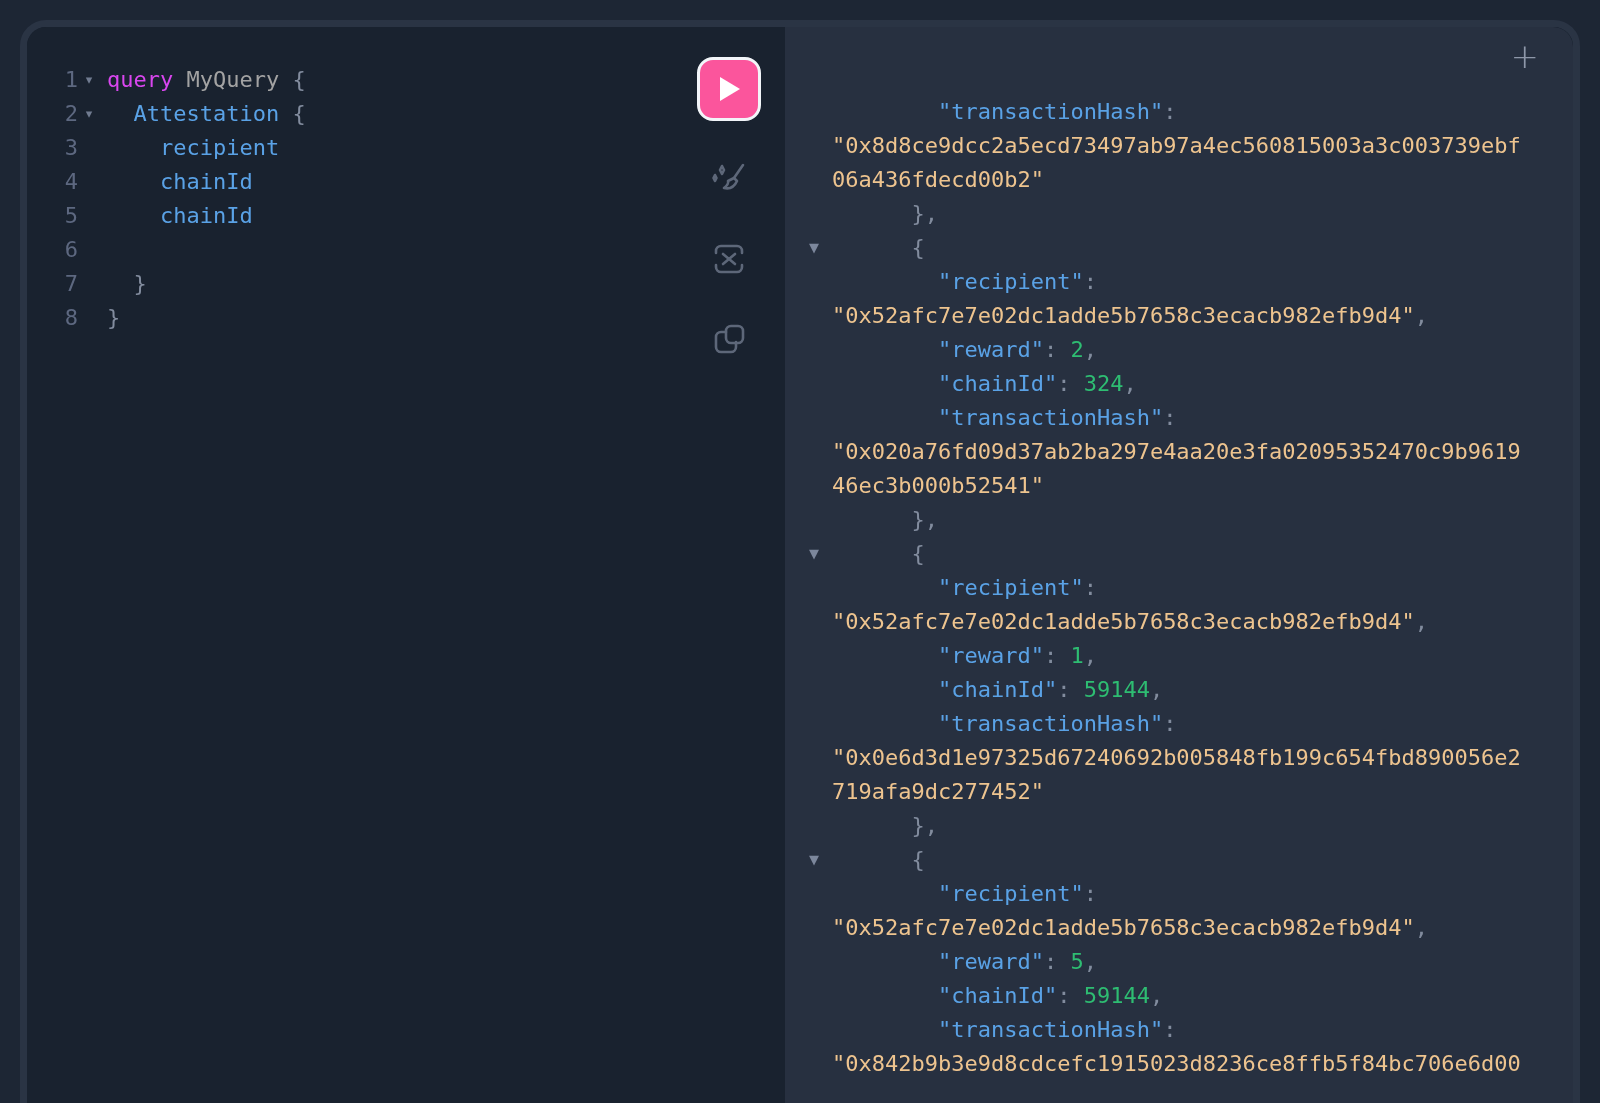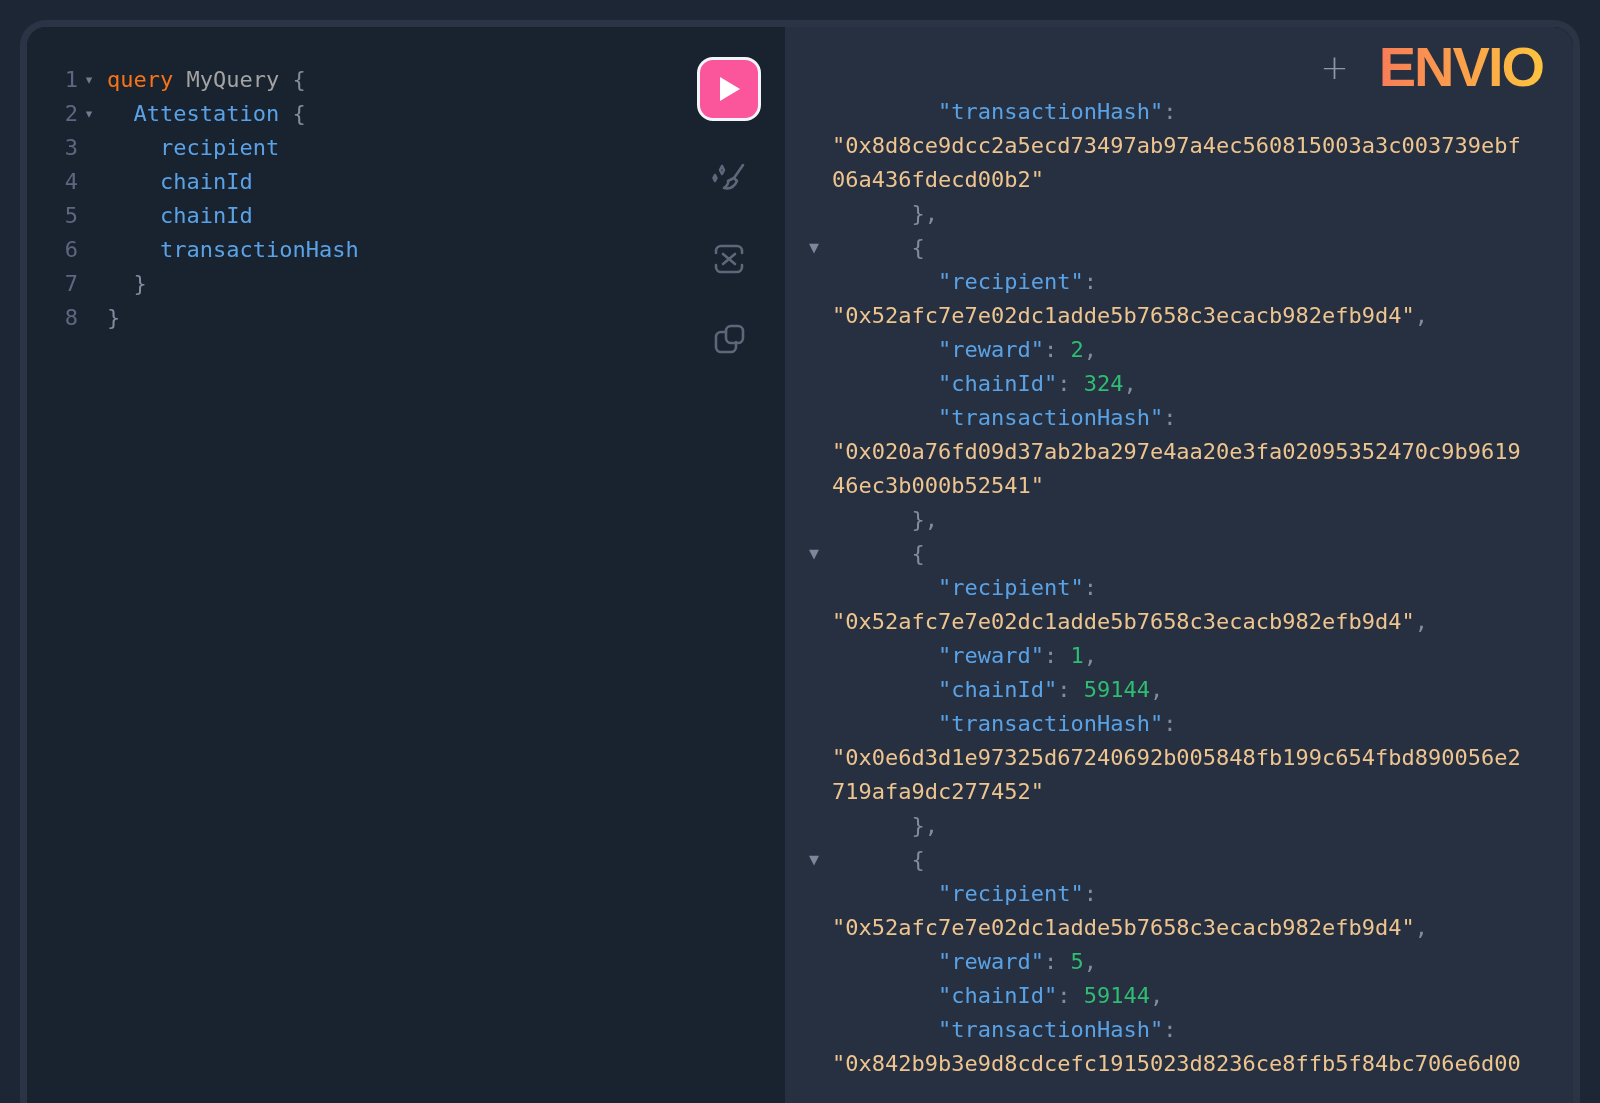--- a/index.html
+++ b/index.html
@@ -74,42 +74,42 @@
   .rs-line{
     position:relative;height:34px;line-height:34px;
     padding-left:47px;font-size:22px;white-space:pre;
   }
   .rs-fold{
     position:absolute;left:20px;top:0;width:18px;text-align:center;
     color:#7c879c;font-size:13px;
     font-family:"DejaVu Sans",sans-serif;cursor:pointer;
   }
   
-  .tk-kw{color:#f97316;margin-top:13px;}
+  .tk-kw{color:#d946ef;margin-top:13px;}
   .tk-def{color:#a3a3a3;}
   .tk-field{color:#5aa2e6;margin-top:28px;}
   .tk-key{color:#5aa2e6;}
   .tk-str{color:#eec48f;}
   .tk-num{color:#2ebd72;}
   .tk-punc{color:#828c9e;}
   .tk-ws{color:#828c9e;}
 </style>
 </head>
 <body>
 
 <div class="app-panel">
 
   <div class="editor-pane">
     <div class="editor-code" id="editor-code">
         <div class="ed-line"><span class="ed-num">1</span><span class="ed-fold">▾</span><span class="ed-code"><span class="tk-kw">query</span><span class="tk-ws"> </span><span class="tk-def">MyQuery</span><span class="tk-ws"> </span><span class="tk-punc">{</span></span></div>
         <div class="ed-line"><span class="ed-num">2</span><span class="ed-fold">▾</span><span class="ed-code"><span class="tk-ws">  </span><span class="tk-field">Attestation</span><span class="tk-ws"> </span><span class="tk-punc">{</span></span></div>
         <div class="ed-line"><span class="ed-num">3</span><span class="ed-fold"></span><span class="ed-code"><span class="tk-ws">    </span><span class="tk-field">recipient</span></span></div>
         <div class="ed-line"><span class="ed-num">4</span><span class="ed-fold"></span><span class="ed-code"><span class="tk-ws">    </span><span class="tk-field">chainId</span></span></div>
         <div class="ed-line"><span class="ed-num">5</span><span class="ed-fold"></span><span class="ed-code"><span class="tk-ws">    </span><span class="tk-field">chainId</span></span></div>
-        <div class="ed-line"><span class="ed-num">6</span><span class="ed-fold"></span><span class="ed-code"><span class="tk-ws">    </span><span class="tk-field">transactionHash</span></span></div>
+        <div class="ed-line"><span class="ed-num">6</span><span class="ed-fold"></span></div>
         <div class="ed-line"><span class="ed-num">7</span><span class="ed-fold"></span><span class="ed-code"><span class="tk-ws">  </span><span class="tk-punc">}</span></span></div>
         <div class="ed-line"><span class="ed-num">8</span><span class="ed-fold"></span><span class="ed-code"><span class="tk-punc">}</span></span></div>
       </div>
 
     <div class="toolbar">
       <button class="play-btn">
         <svg width="26" height="28" viewBox="0 0 26 28">
           <polygon points="4,2 24,14 4,26" fill="#ffffff"></polygon>
         </svg>
       </button>
@@ -137,21 +137,20 @@
           <rect x="17" y="7" width="17" height="17" rx="5"></rect>
           <path d="M17 13 h-5 a5 5 0 0 0 -5 5 v10 a5 5 0 0 0 5 5 h10 a5 5 0 0 0 5 -5 v-5"></path>
         </svg>
       </button>
     </div>
   </div>
 
   <div class="results-pane">
     <div class="results-header">
       <button class="add-tab">+</button>
-      <div class="brand">ENVIO</div>
     </div>
     <div class="results-json" id="results-json">
         <div class="rs-line"><span><span class="tk-ws">        </span><span class="tk-key">"transactionHash"</span><span class="tk-punc">:</span></span></div>
         <div class="rs-line"><span><span class="tk-str">"0x8d8ce9dcc2a5ecd73497ab97a4ec560815003a3c003739ebf</span></span></div>
         <div class="rs-line"><span><span class="tk-str">06a436fdecd00b2"</span></span></div>
         <div class="rs-line"><span><span class="tk-ws">      </span><span class="tk-punc">},</span></span></div>
         <div class="rs-line"><span class="rs-fold">▼</span><span><span class="tk-ws">      </span><span class="tk-punc">{</span></span></div>
         <div class="rs-line"><span><span class="tk-ws">        </span><span class="tk-key">"recipient"</span><span class="tk-punc">:</span></span></div>
         <div class="rs-line"><span><span class="tk-str">"0x52afc7e7e02dc1adde5b7658c3ecacb982efb9d4"</span><span class="tk-punc">,</span></span></div>
         <div class="rs-line"><span><span class="tk-ws">        </span><span class="tk-key">"reward"</span><span class="tk-punc">: </span><span class="tk-num">2</span><span class="tk-punc">,</span></span></div>

